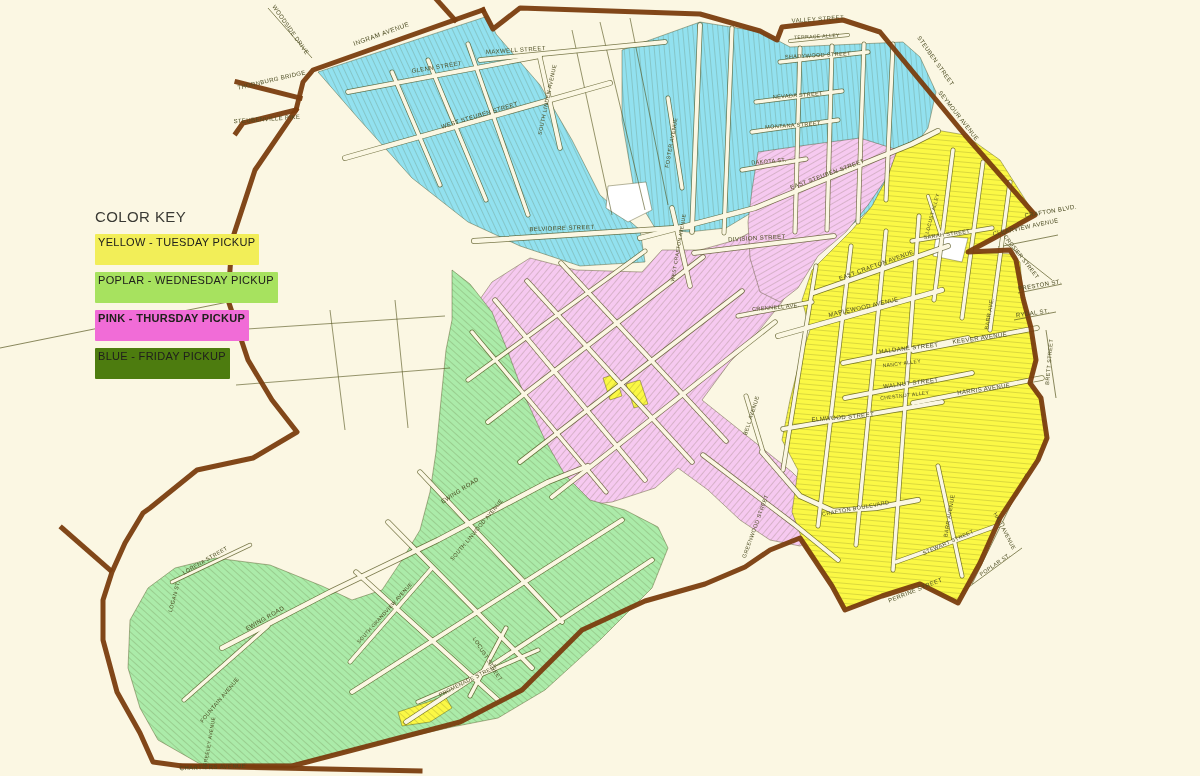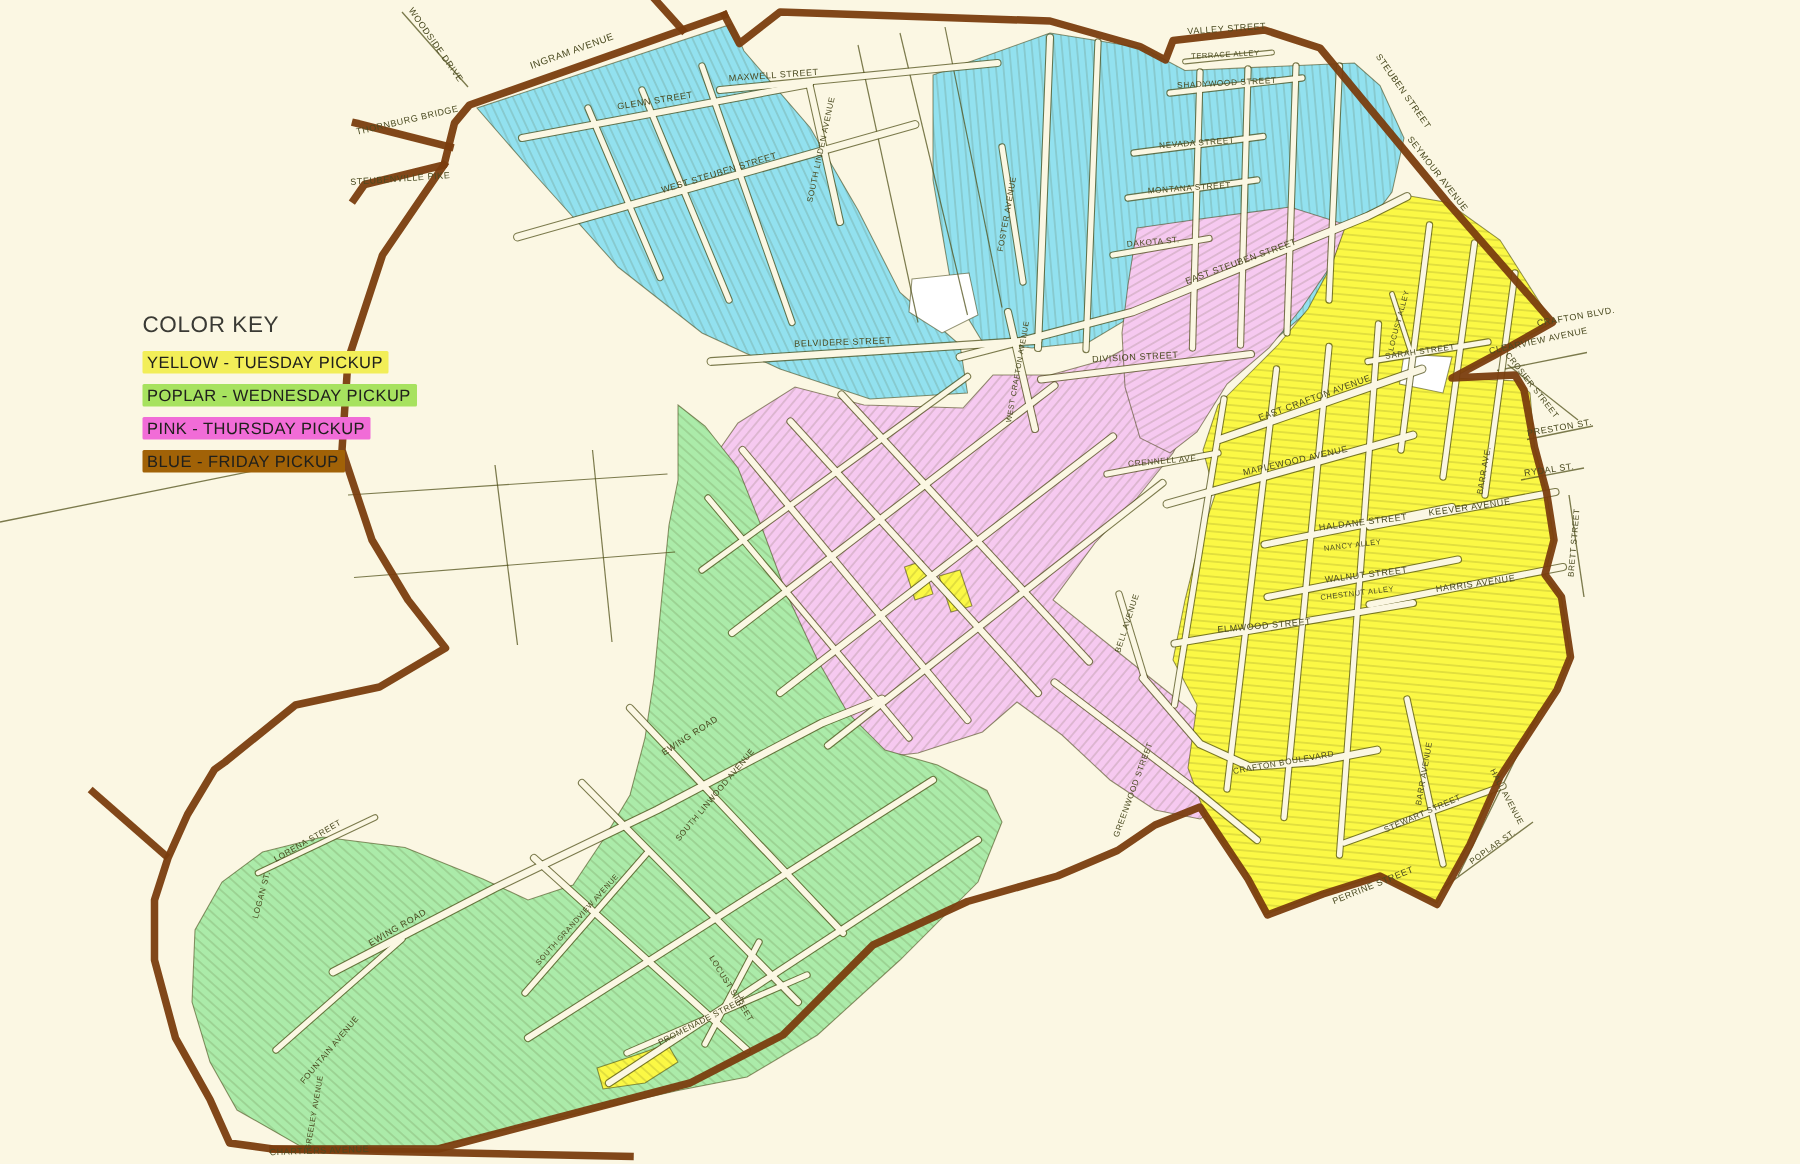--- a/index.html
+++ b/index.html
@@ -15,21 +15,21 @@
     position:absolute;left:95px;top:208px;
     display:flex;flex-direction:column;gap:7px;
     z-index:5;
   }
   #color-key .ck-title{
     font-size:15px;color:#3a3a34;letter-spacing:.4px;margin-bottom:2px;
   }
   #color-key .ck-entry{
     align-self:flex-start;
     font-size:11px;color:#20201c;letter-spacing:.3px;
-    padding:2px 4px 1px 3px;border-radius:1px;
+    padding:2px 4px 17px 3px;border-radius:1px;
   }
 </style>
 </head>
 <body>
 
 <div id="map-wrap">
   <svg id="map-svg" width="1200" height="776" viewBox="0 0 1200 776">
       <defs>
         <pattern id="hatch0" patternUnits="userSpaceOnUse" width="5" height="5" patternTransform="rotate(-25)">
           <line x1="2.5" y1="0" x2="2.5" y2="5" stroke="rgba(70,70,20,0.30)" stroke-width="0.6"></line>
@@ -298,15 +298,15 @@
         <text x="0" y="0" transform="translate(469,682) rotate(-27)" text-anchor="middle" fill="#4A4A20" font-size="5.5" font-family="&quot;Liberation Sans&quot;, sans-serif" letter-spacing="0.4">PROMENADE STREET</text>
         <text x="0" y="0" transform="translate(486,660) rotate(58)" text-anchor="middle" fill="#4A4A20" font-size="5.5" font-family="&quot;Liberation Sans&quot;, sans-serif" letter-spacing="0.4">LOCUST STREET</text>
       </g>
     </svg>
 </div>
 
 <div id="color-key">
   <div class="ck-title">COLOR KEY</div>
   <div class="ck-entry" style="background: rgb(242, 238, 88);">YELLOW - TUESDAY PICKUP</div>
   <div class="ck-entry" style="background: rgb(167, 226, 95);">POPLAR - WEDNESDAY PICKUP</div>
-  <div class="ck-entry" style="background: rgb(241, 108, 215);">PINK - THURSDAY PICKUP</div>
-  <div class="ck-entry" style="background: #a16207;">BLUE - FRIDAY PICKUP</div>
+  <div class="ck-entry" style="background: rgb(241, 108, 215); font-weight: bold;">PINK - THURSDAY PICKUP</div>
+  <div class="ck-entry" style="background: #4d7c0f;">BLUE - FRIDAY PICKUP</div>
 </div>
 
 </body></html>

